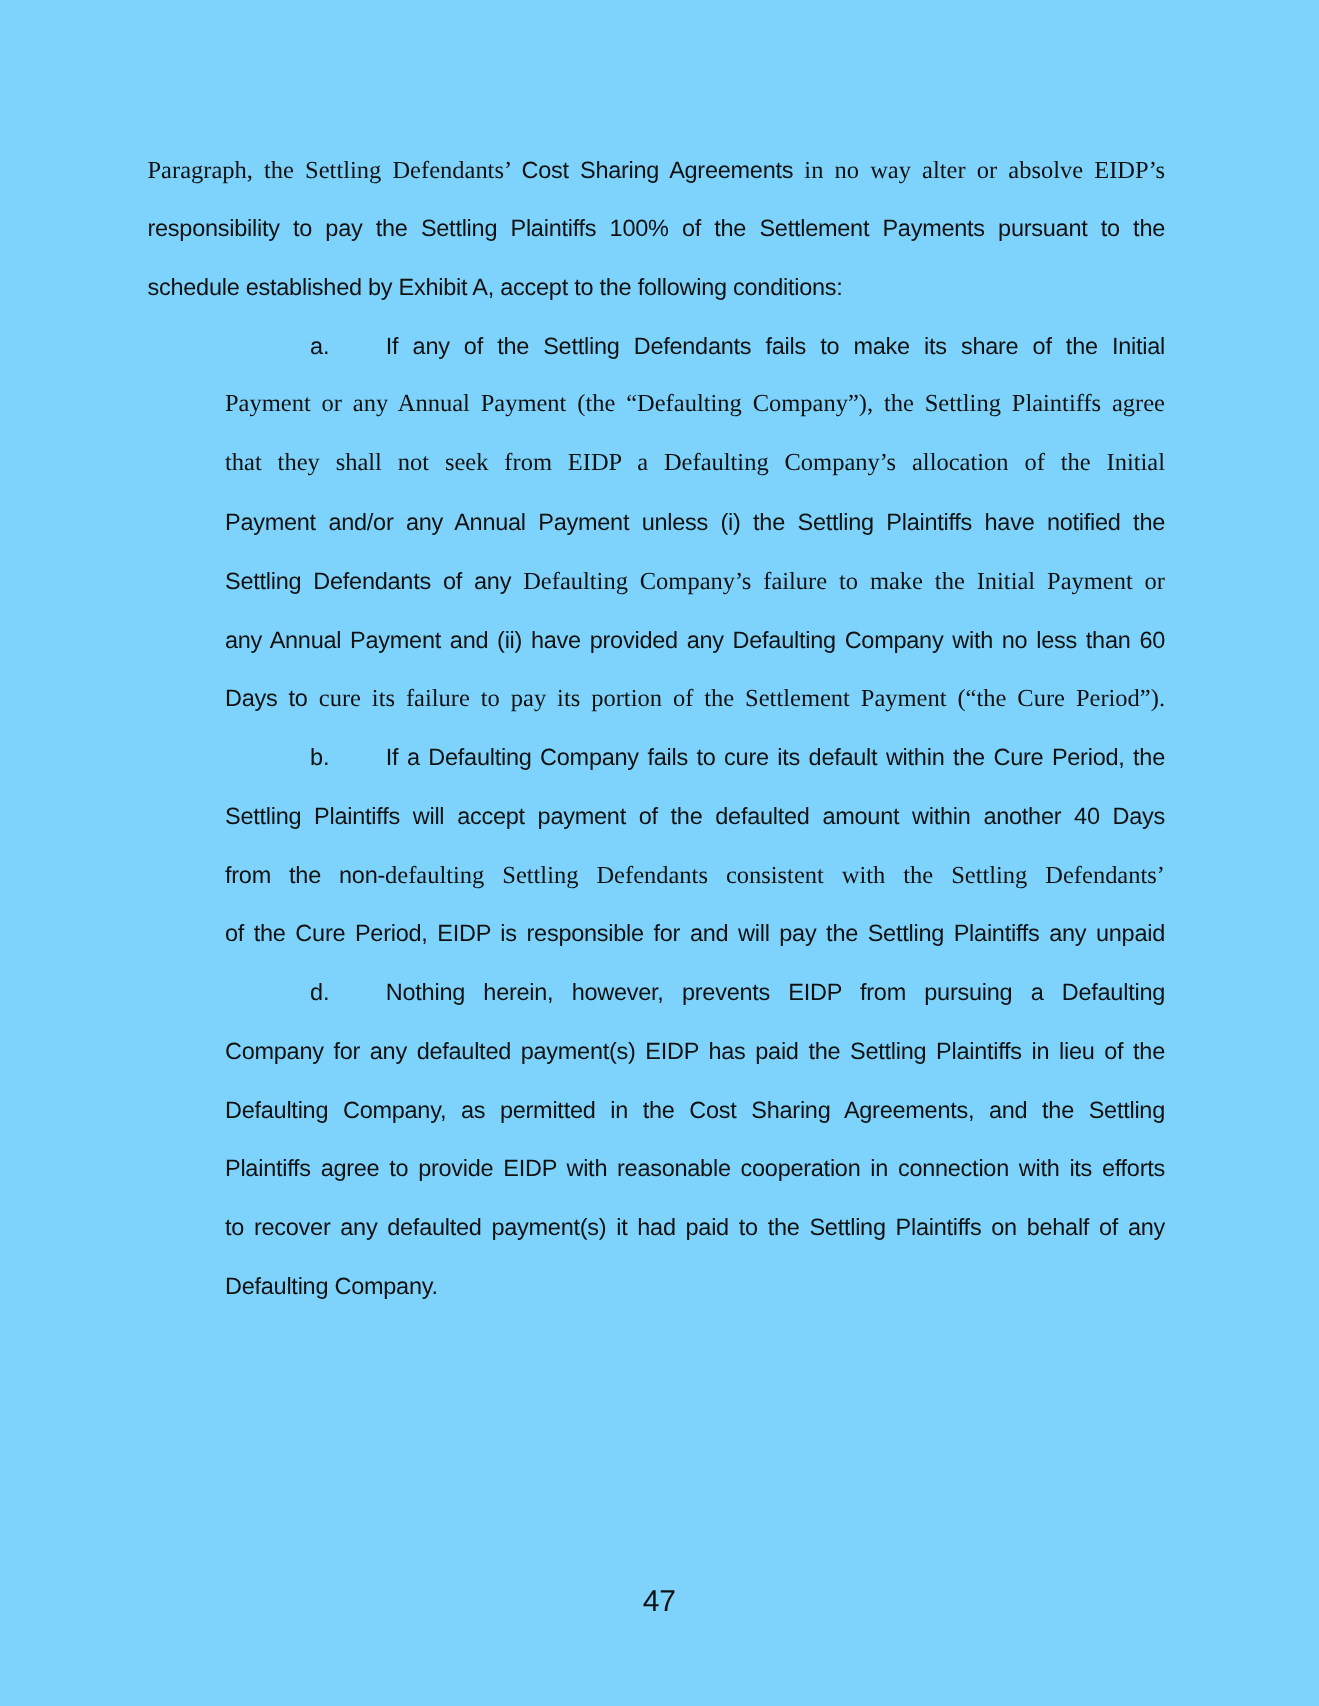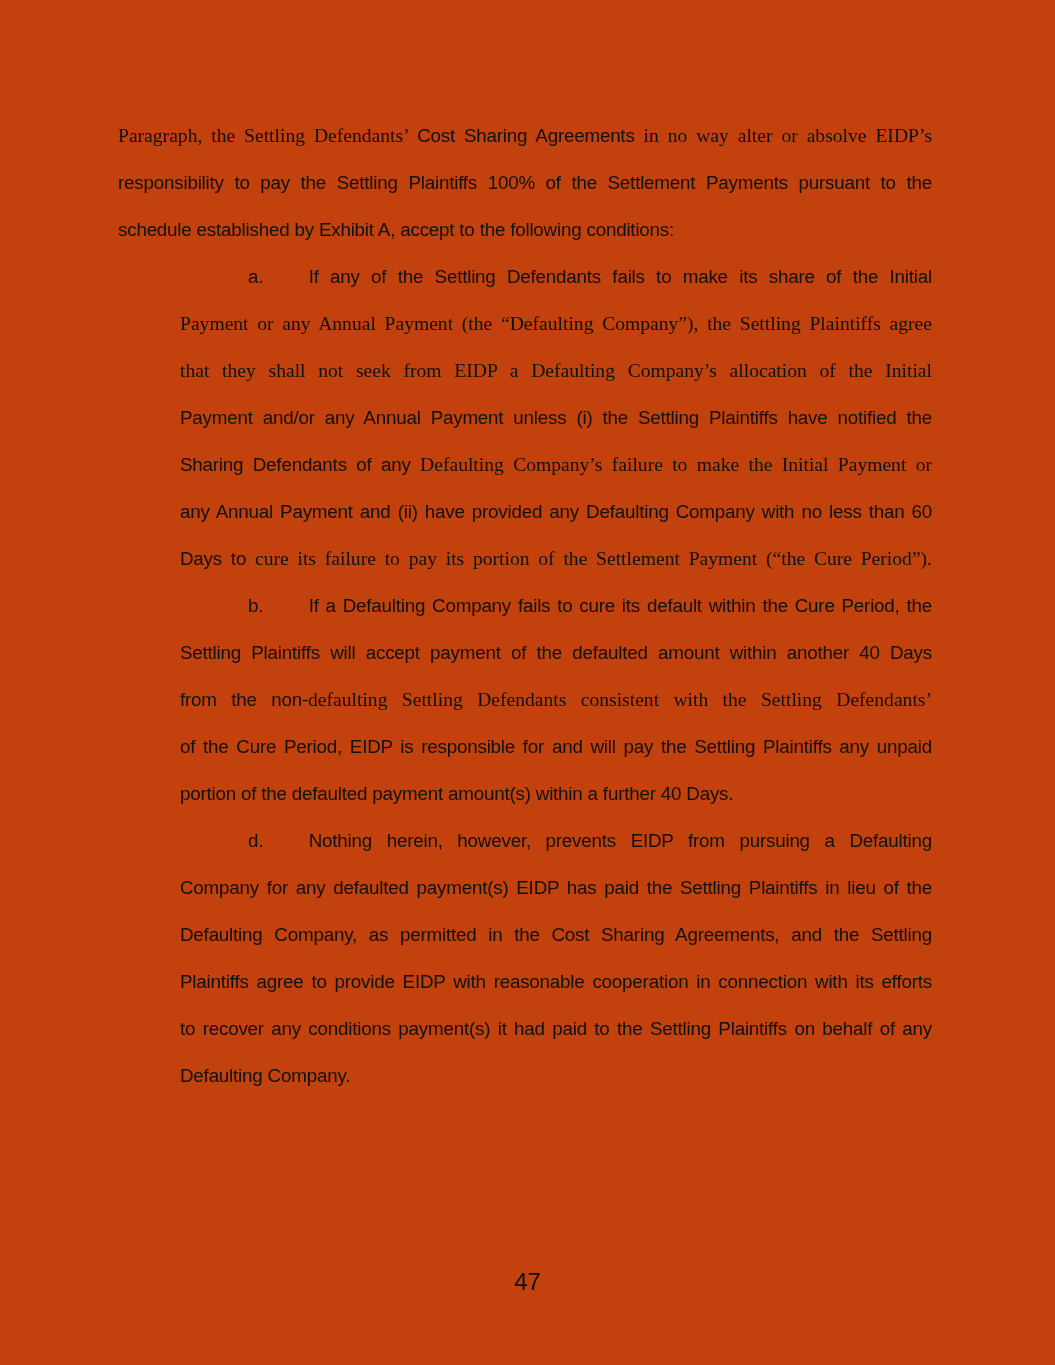--- a/index.html
+++ b/index.html
@@ -5,21 +5,21 @@
   * { margin: 0; padding: 0; box-sizing: border-box; }
   html, body { background: #ffffff; }
   body {
     width: 1055px; height: 1365px;
     font-family: "Liberation Sans", sans-serif;
     color: #111111;
   }
   .page {
     position: relative;
     width: 1055px; height: 1365px;
-    background: #c2410c;
+    background: #7dd3fc;
     overflow: hidden;
   }
   .content {
     position: absolute;
     left: 118px; top: 112px;
     width: 814px;
   }
   .line {
     height: 47px;
     line-height: 47px;
@@ -62,29 +62,28 @@
 
 <div class="page">
   <div class="content">
       <div class="line"><span class="serif">Paragraph, the Settling Defendants’ </span><span class="sans">Cost Sharing Agreements</span><span class="serif"> in no way alter or absolve EIDP’s</span></div>
       <div class="line"><span class="sans">responsibility to pay the Settling Plaintiffs 100% of the Settlement Payments pursuant to the</span></div>
       <div class="line end"><span class="sans">schedule established by Exhibit A, accept to the following conditions:</span></div>
       <div class="line item-first"><span class="label">a.</span><span class="tab"></span><span class="sans">If any of the Settling Defendants fails to make its share of the Initial</span></div>
       <div class="line item-cont"><span class="serif">Payment or any Annual Payment (the “Defaulting Company”), the Settling Plaintiffs agree</span></div>
       <div class="line item-cont"><span class="serif">that they shall not seek from EIDP a Defaulting Company’s allocation of the Initial</span></div>
       <div class="line item-cont"><span class="sans">Payment and/or any Annual Payment unless (i) the Settling Plaintiffs have notified the</span></div>
-      <div class="line item-cont"><span class="sans">Sharing Defendants of any </span><span class="serif">Defaulting Company’s failure to make the Initial Payment or</span></div>
+      <div class="line item-cont"><span class="sans">Settling Defendants of any </span><span class="serif">Defaulting Company’s failure to make the Initial Payment or</span></div>
       <div class="line item-cont"><span class="sans">any Annual Payment and (ii) have provided any Defaulting Company with no less than 60</span></div>
       <div class="line item-cont"><span class="sans">Days to </span><span class="serif">cure its failure to pay its portion of the Settlement Payment (“the Cure Period”).</span></div>
       <div class="line item-first"><span class="label">b.</span><span class="tab"></span><span class="sans">If a Defaulting Company fails to cure its default within the Cure Period, the</span></div>
       <div class="line item-cont"><span class="sans">Settling Plaintiffs will accept payment of the defaulted amount within another 40 Days</span></div>
       <div class="line item-cont"><span class="sans">from the non-</span><span class="serif">defaulting Settling Defendants consistent with the Settling Defendants’</span></div>
       <div class="line item-cont"><span class="sans">of the Cure Period, EIDP is responsible for and will pay the Settling Plaintiffs any unpaid</span></div>
-      <div class="line end item-cont"><span class="sans">portion of the defaulted payment amount(s) within a further 40 Days.</span></div>
       <div class="line item-first"><span class="label">d.</span><span class="tab"></span><span class="sans">Nothing herein, however, prevents EIDP from pursuing a Defaulting</span></div>
       <div class="line item-cont"><span class="sans">Company for any defaulted payment(s) EIDP has paid the Settling Plaintiffs in lieu of the</span></div>
       <div class="line item-cont"><span class="sans">Defaulting Company, as permitted in the Cost Sharing Agreements, and the Settling</span></div>
       <div class="line item-cont"><span class="sans">Plaintiffs agree to provide EIDP with reasonable cooperation in connection with its efforts</span></div>
-      <div class="line item-cont"><span class="sans">to recover any conditions payment(s) it had paid to the Settling Plaintiffs on behalf of any</span></div>
+      <div class="line item-cont"><span class="sans">to recover any defaulted payment(s) it had paid to the Settling Plaintiffs on behalf of any</span></div>
       <div class="line end item-cont"><span class="sans">Defaulting Company.</span></div>
     </div>
   <div class="page-number">47</div>
 </div>
 
 </body></html>

